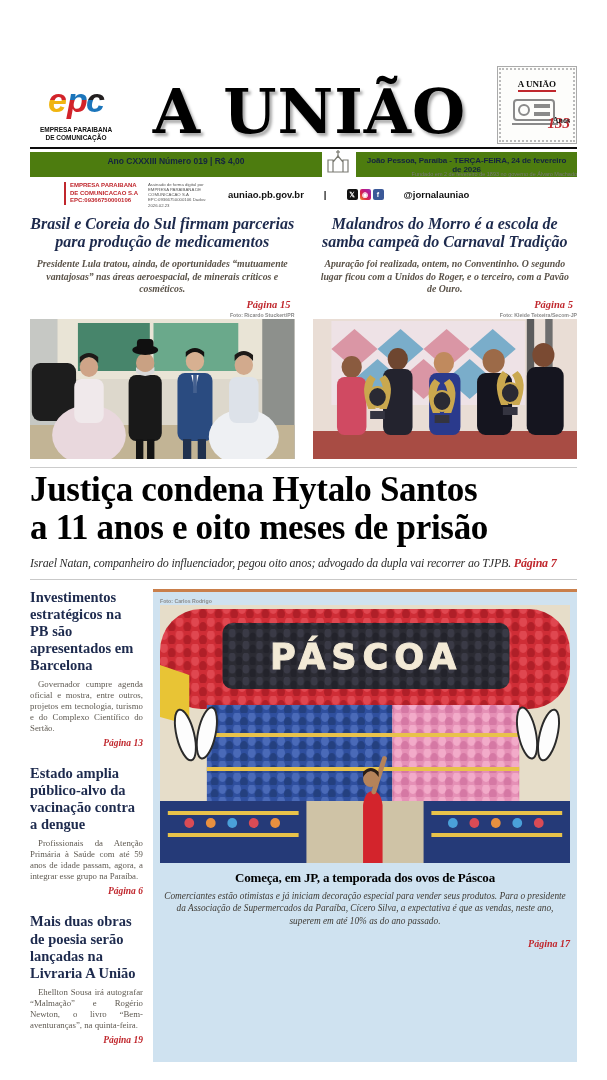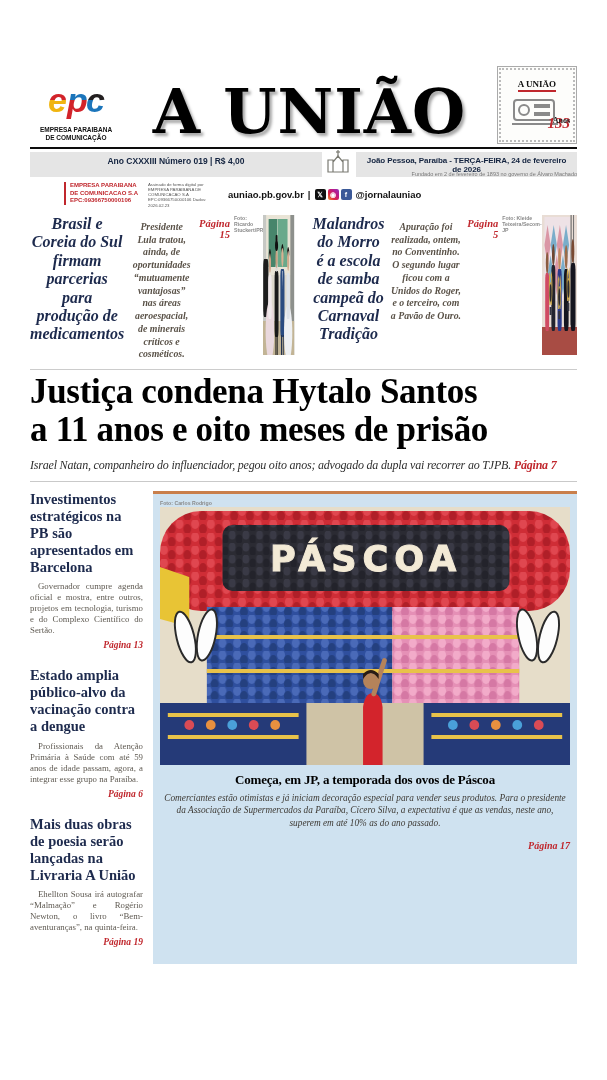--- a/index.html
+++ b/index.html
@@ -15,39 +15,39 @@
   .stamp { width:80px; height:78px; border:1px solid #aaa; outline:2px dotted #bbb; outline-offset:-4px; background:#fdfdfb; padding:6px 5px 3px; text-align:center; position:relative; }
   .stamp-title { font-family:"Liberation Serif", serif; font-weight:bold; font-size:9px; border-bottom:2px solid #c0272d; display:inline-block; padding-bottom:1px; }
   .stamp-press { margin:2px auto 0; display:block; }
   .stamp-num { position:absolute; right:6px; bottom:12px; color:#c0272d; font-weight:bold; font-style:italic; font-size:15px; line-height:1; }
   .stamp-anos { position:absolute; right:6px; bottom:18px; font-size:8px; font-weight:bold; color:#222; }
 
   .top-rule { border-top:2.5px solid #0d0d0d; margin-top:3px; }
 
   
   .infobar { display:flex; margin-top:3px; position:relative; font-family:"Liberation Sans", sans-serif; }
-  .infobox { background:#e5e5e5; color:#13233f; font-weight:bold; font-size:8.5px; padding:4px 6px 3px; text-align:center; }
+  .infobox { background:#4d7c0f; color:#13233f; font-weight:bold; font-size:8.5px; padding:4px 6px 3px; text-align:center; }
   .infobox.left { width:292px; }
   .infobox.right { flex:1; margin-left:34px; font-size:8px; letter-spacing:-0.1px; }
   .church { position:absolute; left:295px; top:-4px; }
   .founded { position:absolute; right:0; top:19px; font-size:5.5px; color:#777; font-family:"Liberation Sans", sans-serif; }
 
   .expediente { position:relative; height:34px; font-family:"Liberation Sans", sans-serif; }
   .registry { position:absolute; left:34px; top:5px; color:#c0272d; font-size:6px; font-weight:bold; line-height:1.25; border-left:2px solid #c0272d; padding-left:4px; }
   .signature { position:absolute; left:118px; top:5px; width:74px; font-size:4.3px; color:#555; line-height:1.2; }
-  .webrow { position:absolute; left:198px; top:12px; display:flex; align-items:center; gap:4px; font-weight:bold; font-size:9.5px; color:#111; }
+  .webrow { position:absolute; left:198px; top:12px; display:flex; align-items:center; gap:20px; font-weight:bold; font-size:9.5px; color:#111; }
   .socials { display:flex; gap:2px; align-items:center; }
   .soc { width:11px; height:11px; border-radius:2px; display:flex; align-items:center; justify-content:center; color:#fff; font-size:7px; font-weight:bold; font-family:"Liberation Sans", sans-serif; }
   .soc.x { background:#111; }
   .soc.ig { background:linear-gradient(45deg,#f09433,#dc2743,#bc1888,#8a3ab9); }
   .soc.fb { background:#3b5998; }
 
   
   .topstories { display:flex; gap:18px; margin-top:4px; }
-  .tstory { flex:1; display:flex; flex-direction:row; }
+  .tstory { flex:1; display:flex; flex-direction:column;align-items:flex-end; }
   .t-head { font-size:16px; font-weight:bold; font-style:italic; text-align:center; color:#1d2a4d; line-height:1.15; }
   .t-deck { font-size:9.8px; font-style:italic; text-align:center; color:#5a5248; margin-top:6px; line-height:1.3; padding:0 6px;font-weight:bold; }
   .pagina { color:#c0272d; font-weight:bold; font-style:italic; }
   .t-page { font-size:10.5px; text-align:right; margin:3px 4px 2px 0; }
   .credit { font-family:"Liberation Sans", sans-serif; font-size:5.2px; color:#8a8a8a; font-weight:bold; margin-bottom:1px; }
   .photo { width:100%; height:140px; display:block; }
 
   
   .rule-light { border-top:1px solid #cccccc; margin-top:8px; }
   .kicker { font-family:"Liberation Sans", sans-serif; font-weight:bold; font-size:12.5px; letter-spacing:.3px; color:#0d0d0d; margin-top:9px; }

